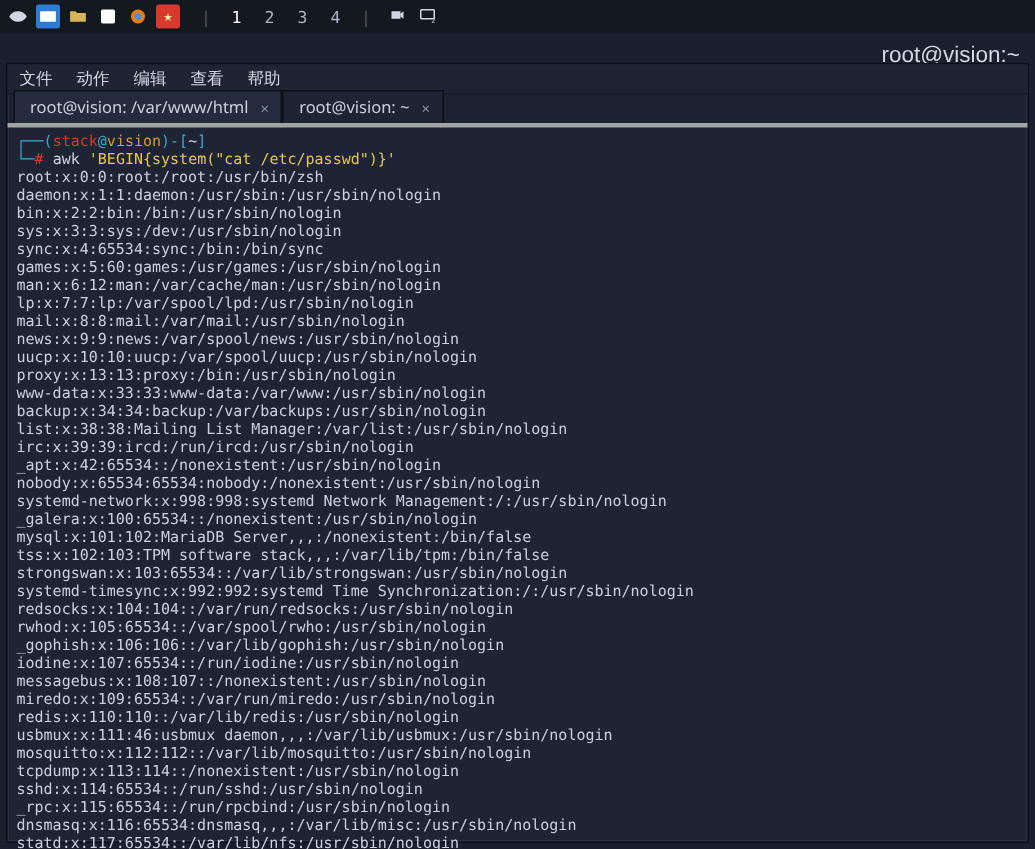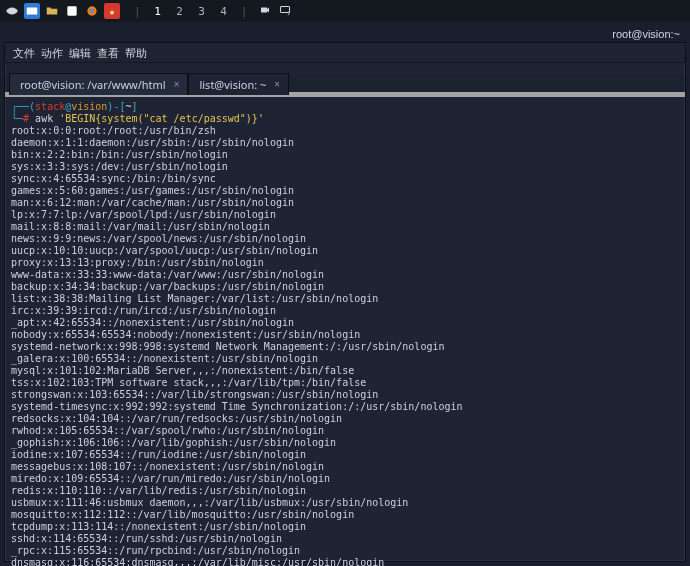--- a/index.html
+++ b/index.html
@@ -31,44 +31,43 @@
   .task-icon.blue { background:#2e7bd6; }
   .task-icon.flag { background:#d63a2e; color:#fff0a0; }
   .ws-sep { width:6px; }
   .ws { width:14px; text-align:center; color:#aab3c3; cursor:pointer; }
   .ws.active { color:#fff; }
   .tray { margin-left:8px; display:flex; gap:8px; color:#aab3c3; }
   .tray svg { width:12px; height:12px; }
   
   .hostline {
     position:absolute; right:10px; top:28px;
-    font-family:sans-serif; font-size:11px; color:#d2d7e0;
+    font-family:sans-serif; font-size:15px; color:#d2d7e0;
   }
   
   .window {
     position:absolute; left:4px; top:42px;
     width:682px; height:520px;
     background:#1e2433;
     border:1px solid #0c0f15;
     box-shadow:0 0 0 1px #2a3142 inset;
   }
   .menubar {
     height:20px; background:#1e2433;
     display:flex; align-items:center;
-    gap:6px; padding:0 8px;
+    gap:16px; padding:0 8px;
     font-family:"Noto Sans","DejaVu Sans",sans-serif;
     font-size:11px; color:#d2d7e0;
     border-bottom:1px solid #14181f;
   }
   .tabbar {
     height:22px; background:#15192424;
-    display:flex; align-items:center;
+    display:flex; align-items:flex-end;
     padding:0 4px; gap:0;
-    border-bottom:5px solid #a3a3a3;
-    margin-top:12px;
+    border-bottom:3px solid #a3a3a3;
   }
   .tab {
     display:flex; align-items:center;
     padding:3px 8px 3px 10px;
     font-family:"Noto Sans",sans-serif;
     font-size:11px;
     color:#c9d0de;
     background:#242b3c;
     border:1px solid #0c0f15;
     border-bottom:none;
@@ -170,21 +169,21 @@
       <span>编辑</span>
       <span>查看</span>
       <span>帮助</span>
     </div>
   <div class="tabbar" id="tabbar">
       <div class="tab">
         <span>root@vision: /var/www/html</span>
         <span class="x">×</span>
       </div>
       <div class="tab active">
-        <span>list@vision: ~</span>
+        <span>root@vision: ~</span>
         <span class="x">×</span>
       </div>
     </div>
   <div class="term" id="term"><span class="p-br">┌──(</span><span class="p-user">stack</span><span class="p-at">@</span><span class="p-host">vision</span><span class="p-br">)-[</span><span class="p-path">~</span><span class="p-br">]</span>
 <span class="p-br">└─</span><span class="p-hash">#</span> <span class="cmd">awk </span><span class="str">'BEGIN{system("cat /etc/passwd")}'</span>
 root:x:0:0:root:/root:/usr/bin/zsh
 daemon:x:1:1:daemon:/usr/sbin:/usr/sbin/nologin
 bin:x:2:2:bin:/bin:/usr/sbin/nologin
 sys:x:3:3:sys:/dev:/usr/sbin/nologin
 sync:x:4:65534:sync:/bin:/bin/sync

